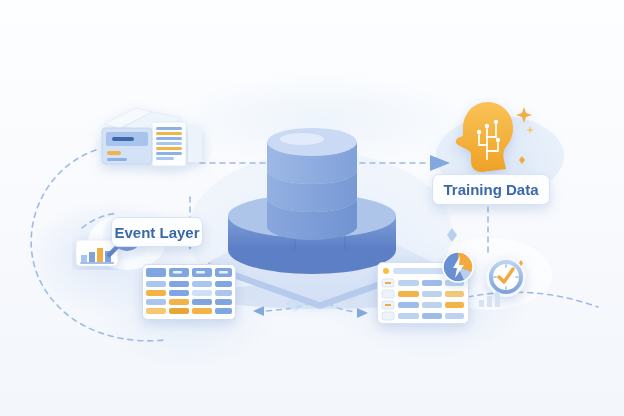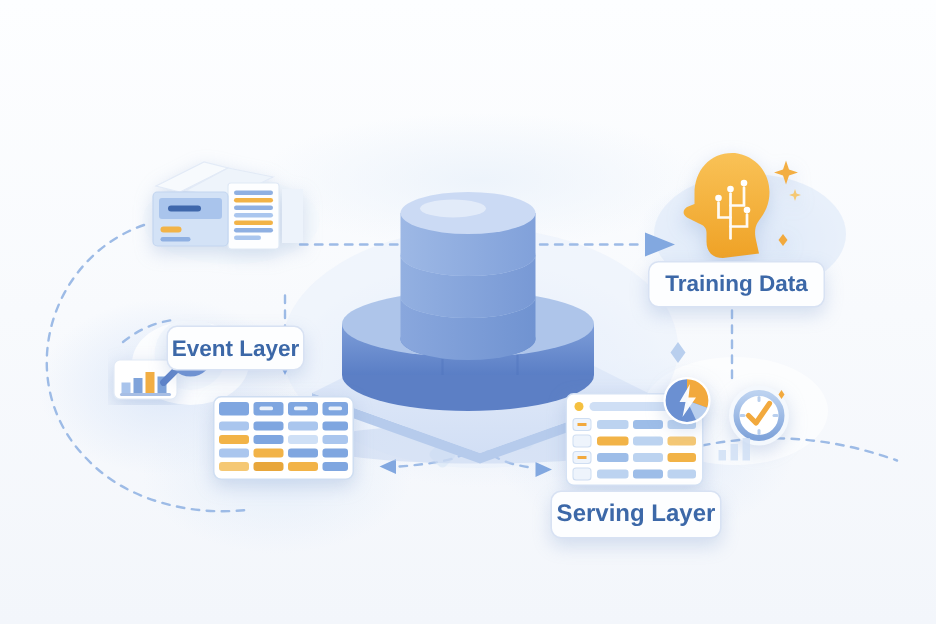--- a/index.html
+++ b/index.html
@@ -256,17 +256,14 @@
         <rect x="17" y="2" width="5" height="15"></rect>
     </g>
   </svg>
 
   <div class="nlabel" style="left:111px;top:180px;width:90px;height:28px;font-size:15px;margin-top:37px;">
     <span>Event Layer</span>
   </div>
   <div class="nlabel" style="left:432px;top:174px;width:116px;height:29px;font-size:15px;">
     <span>Training Data</span>
   </div>
-  <div class="nlabel" style="left:367px;top:327px;width:112px;height:30px;font-size:16px;">
-    <span>Serving Layer</span>
-  </div>
 
 </div>
 
 </body></html>

